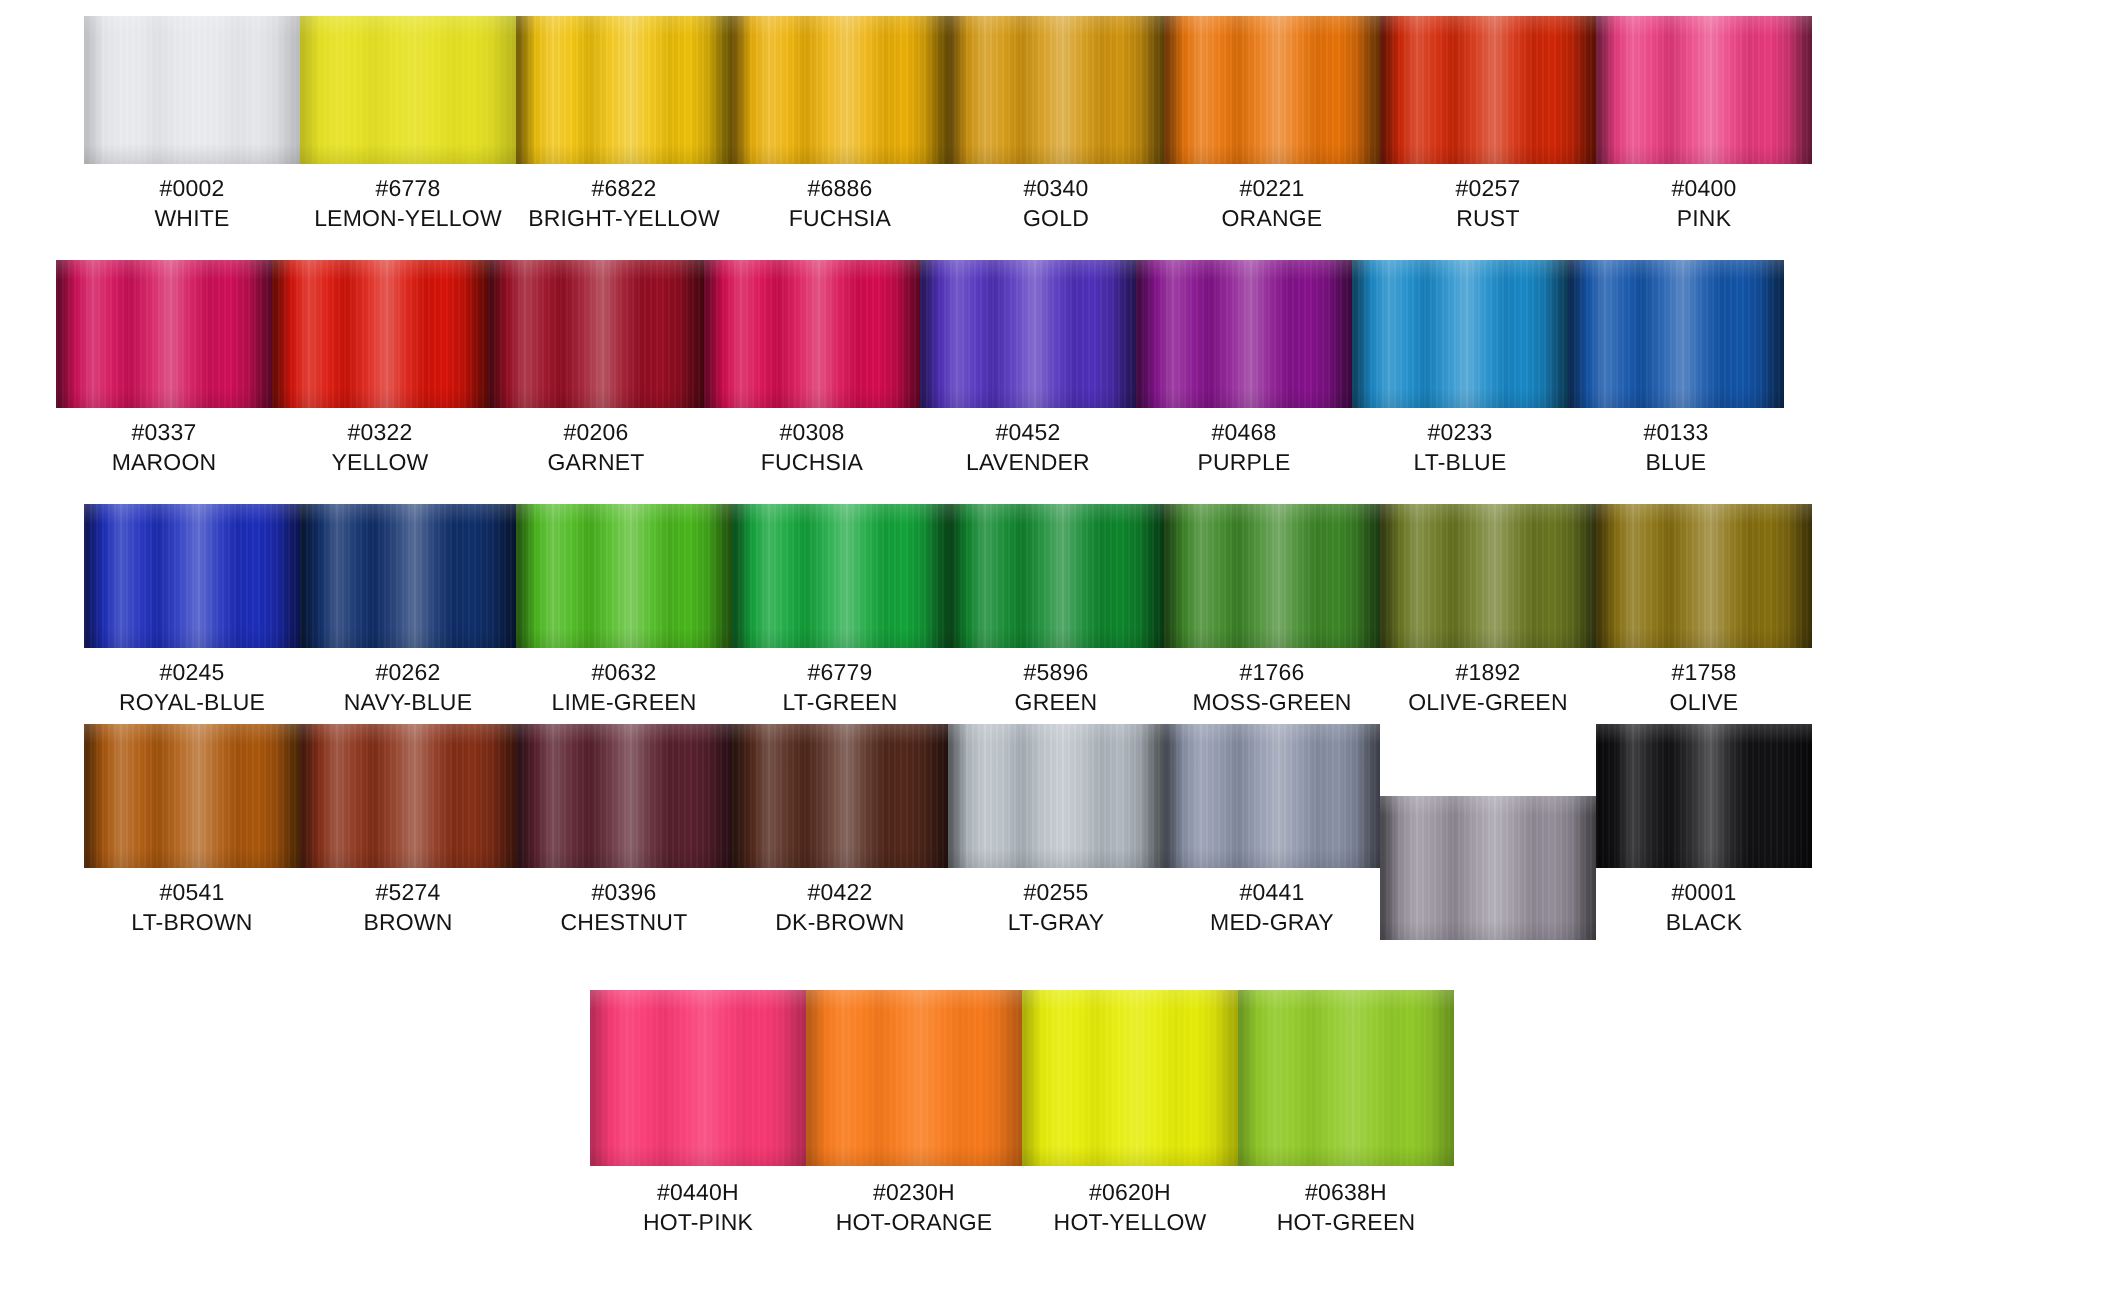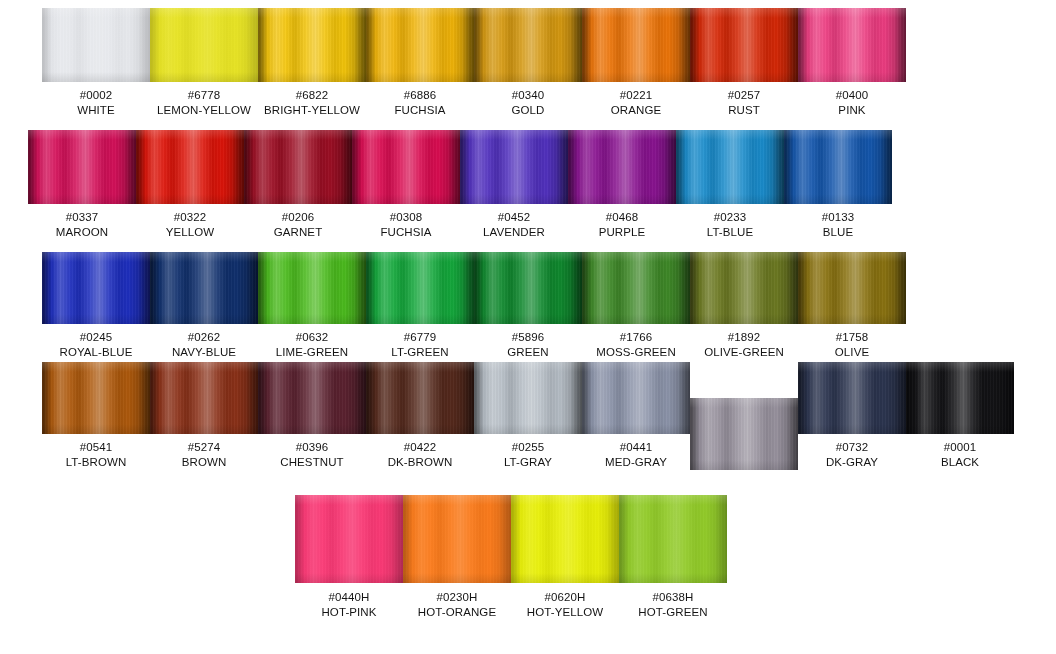--- a/index.html
+++ b/index.html
@@ -532,33 +532,20 @@
       <div class="swatch-cell">
         <div class="spool" title="#0520 CHARCOAL-GRAY">
           <div class="fill" style="background: rgb(154, 148, 160);"></div>
           <div class="sheen"></div>
           <div class="grain"></div>
           <div class="topfade"></div>
           <div class="botfade"></div>
         </div>
       </div>
       <div class="swatch-cell">
-        <div class="spool" title="#0732 DK-GRAY">
-          <div class="fill" style="background: rgb(44, 53, 80);"></div>
-          <div class="sheen"></div>
-          <div class="grain"></div>
-          <div class="topfade"></div>
-          <div class="botfade"></div>
-        </div>
-        <div class="labels">
-          <span class="code">#0732</span>
-          <span class="cname">DK-GRAY</span>
-        </div>
-      </div>
-      <div class="swatch-cell">
         <div class="spool" title="#0001 BLACK">
           <div class="fill" style="background: rgb(18, 18, 21);"></div>
           <div class="sheen"></div>
           <div class="grain"></div>
           <div class="topfade"></div>
           <div class="botfade"></div>
         </div>
         <div class="labels">
           <span class="code">#0001</span>
           <span class="cname">BLACK</span>

